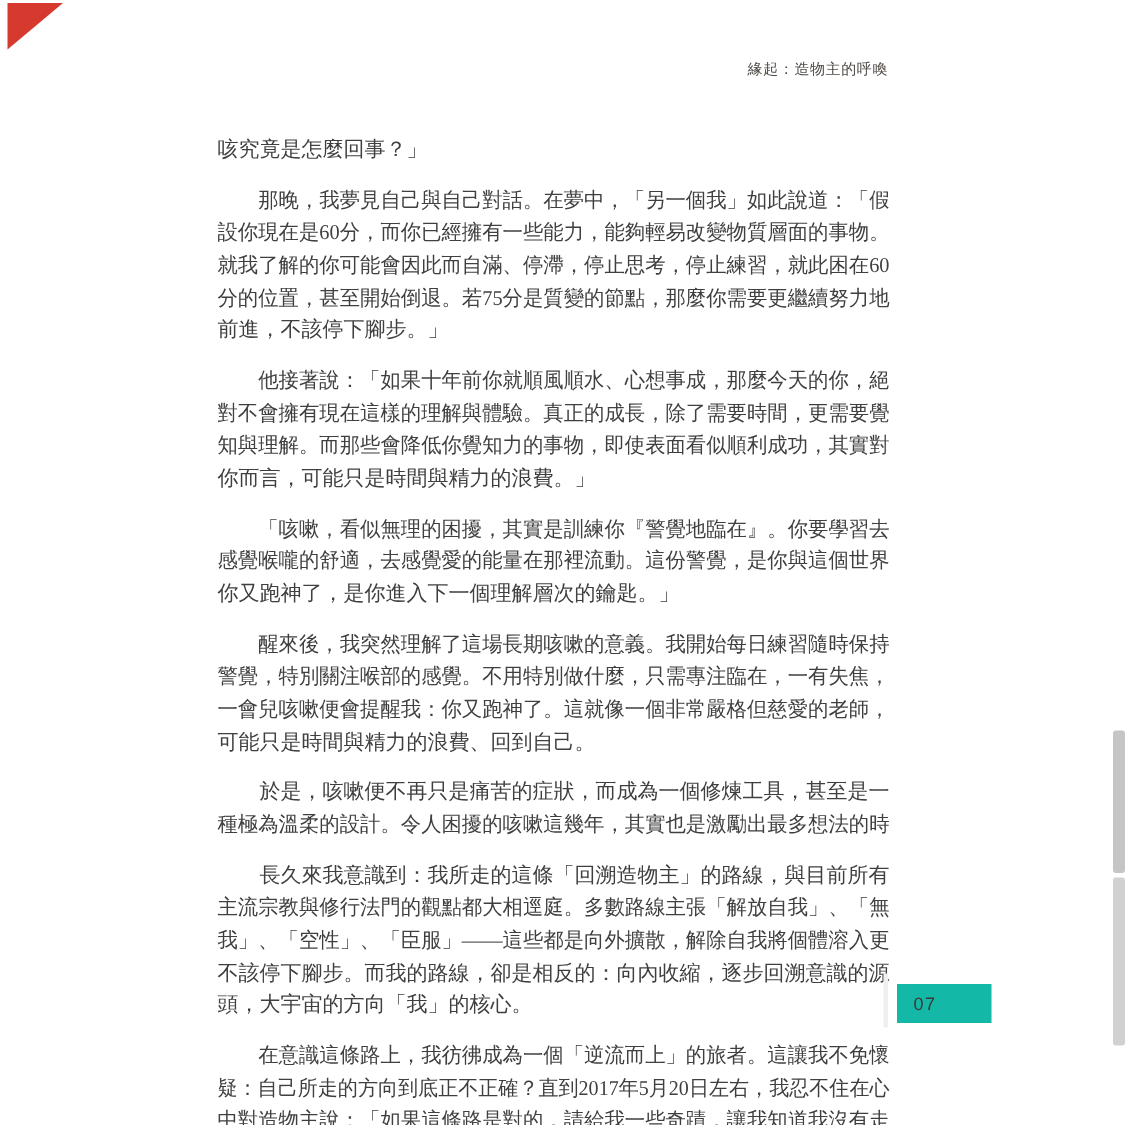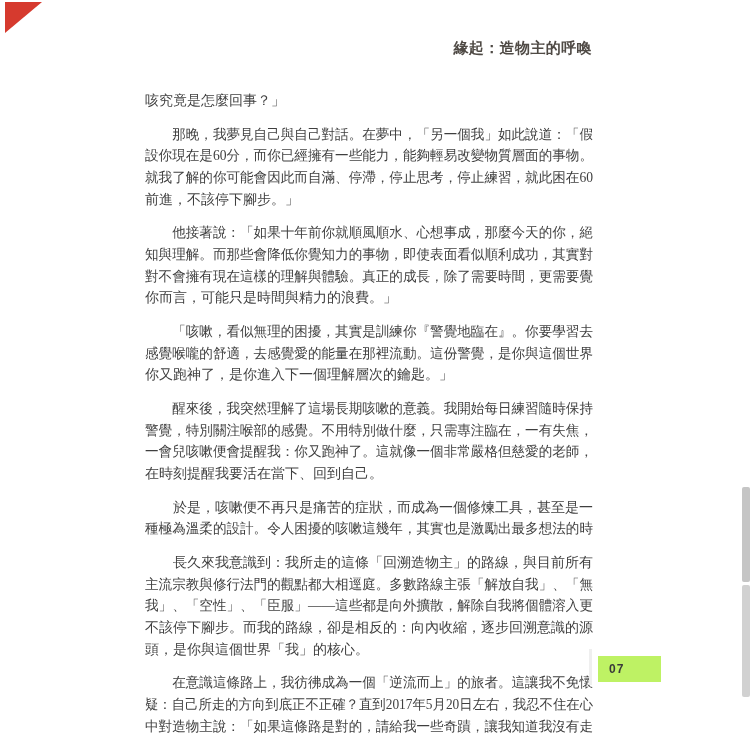--- a/index.html
+++ b/index.html
@@ -2,33 +2,33 @@
 <html><head>
 <meta charset="utf-8">
 <style>
   html,body{margin:0;padding:0;background:#ffffff;}
   .canvas{position:relative;width:750px;height:750px;background:#ffffff;overflow:hidden;
           font-family:"Liberation Serif","DejaVu Serif",serif;}
   
   .corner-flag{position:absolute;left:5px;top:2px;width:0;height:0;
                border-top:31px solid #d63a2e;border-right:37px solid transparent;}
   
-  .running-head{position:absolute;top:39px;right:158px;font-size:15px;font-weight:700;
+  .running-head{position:absolute;top:39px;right:158px;font-size:10px;font-weight:400;
                 color:#4f4a45;letter-spacing:0.4px;white-space:nowrap;}
   
   .text-block{position:absolute;left:133px;top:78px;width:470px;color:#3f3f3f;
               font-size:14px;}
   .para{margin:12px;padding:0;}
   .line{height:21.68px;overflow:visible;}
   .line-inner{display:inline-block;white-space:nowrap;line-height:21.68px;
               transform-origin:0 50%;letter-spacing:0px;}
   .ind{padding-left:28px;}
   
   .folio-band{position:absolute;left:598px;top:656px;width:63px;height:26px;
-              background:#bef264;font-weight:bold;}
+              background:#14b8a6;}
   .folio-num{font-size:12px;color:#3a3a3a;line-height:26px;padding-left:11px;
              letter-spacing:1px;font-family:"Liberation Sans","DejaVu Sans",sans-serif;}
   .folio-strip{position:absolute;left:589px;top:649px;width:3px;height:36px;background:#efefef;}
   
   .sb-thumb{position:absolute;right:0px;width:8px;border-radius:2px;}
   .sb-upper{top:487px;height:95px;background:#c5c5c5;}
   .sb-lower{top:585px;height:112px;background:#d1d1d1;}
 </style>
 </head>
 <body>
@@ -40,49 +40,50 @@
   <div class="running-head">緣起：造物主的呼喚</div>
 
   <div class="text-block">
       <div class="para">
         <div class="line"><span class="line-inner">咳究竟是怎麼回事？」</span></div>
       </div>
       <div class="para">
         <div class="line"><span class="line-inner ind" style="transform: scaleX(0.969697);">那晚，我夢見自己與自己對話。在夢中，「另一個我」如此說道：「假</span></div>
         <div class="line"><span class="line-inner" style="transform: scaleX(0.969697);">設你現在是60分，而你已經擁有一些能力，能夠輕易改變物質層面的事物。</span></div>
         <div class="line"><span class="line-inner" style="transform: scaleX(0.969697);">就我了解的你可能會因此而自滿、停滯，停止思考，停止練習，就此困在60</span></div>
+        <div class="line"><span class="line-inner" style="transform: scaleX(0.969697);">分的位置，甚至開始倒退。若75分是質變的節點，那麼你需要更繼續努力地</span></div>
         <div class="line"><span class="line-inner">前進，不該停下腳步。」</span></div>
       </div>
       <div class="para">
         <div class="line"><span class="line-inner ind" style="transform: scaleX(0.969697);">他接著說：「如果十年前你就順風順水、心想事成，那麼今天的你，絕</span></div>
+        <div class="line"><span class="line-inner" style="transform: scaleX(0.969697);">對不會擁有現在這樣的理解與體驗。真正的成長，除了需要時間，更需要覺</span></div>
         <div class="line"><span class="line-inner" style="transform: scaleX(0.969697);">知與理解。而那些會降低你覺知力的事物，即使表面看似順利成功，其實對</span></div>
-        <div class="line"><span class="line-inner" style="transform: scaleX(0.969697);">對不會擁有現在這樣的理解與體驗。真正的成長，除了需要時間，更需要覺</span></div>
         <div class="line"><span class="line-inner">你而言，可能只是時間與精力的浪費。」</span></div>
       </div>
       <div class="para">
         <div class="line"><span class="line-inner ind" style="transform: scaleX(0.969697);">「咳嗽，看似無理的困擾，其實是訓練你『警覺地臨在』。你要學習去</span></div>
         <div class="line"><span class="line-inner" style="transform: scaleX(0.969697);">感覺喉嚨的舒適，去感覺愛的能量在那裡流動。這份警覺，是你與這個世界</span></div>
         <div class="line"><span class="line-inner">你又跑神了，是你進入下一個理解層次的鑰匙。」</span></div>
       </div>
       <div class="para">
         <div class="line"><span class="line-inner ind" style="transform: scaleX(0.969697);">醒來後，我突然理解了這場長期咳嗽的意義。我開始每日練習隨時保持</span></div>
         <div class="line"><span class="line-inner" style="transform: scaleX(0.969697);">警覺，特別關注喉部的感覺。不用特別做什麼，只需專注臨在，一有失焦，</span></div>
         <div class="line"><span class="line-inner" style="transform: scaleX(0.969697);">一會兒咳嗽便會提醒我：你又跑神了。這就像一個非常嚴格但慈愛的老師，</span></div>
-        <div class="line"><span class="line-inner">在時刻提醒我要活在當下、回到自己。</span></div>
+        <div class="line"><span class="line-inner">可能只是時間與精力的浪費、回到自己。</span></div>
       </div>
       <div class="para">
         <div class="line"><span class="line-inner ind" style="transform: scaleX(1);">於是，咳嗽便不再只是痛苦的症狀，而成為一個修煉工具，甚至是一</span></div>
         <div class="line"><span class="line-inner" style="transform: scaleX(0.969697);">種極為溫柔的設計。令人困擾的咳嗽這幾年，其實也是激勵出最多想法的時</span></div>
       </div>
       <div class="para">
         <div class="line"><span class="line-inner ind" style="transform: scaleX(1); text-align: right;">長久來我意識到：我所走的這條「回溯造物主」的路線，與目前所有</span></div>
         <div class="line"><span class="line-inner" style="transform: scaleX(0.969697);">主流宗教與修行法門的觀點都大相逕庭。多數路線主張「解放自我」、「無</span></div>
         <div class="line"><span class="line-inner" style="transform: scaleX(0.969697);">我」、「空性」、「臣服」——這些都是向外擴散，解除自我將個體溶入更</span></div>
         <div class="line"><span class="line-inner" style="transform: scaleX(1);">不該停下腳步。而我的路線，卻是相反的：向內收縮，逐步回溯意識的源</span></div>
-        <div class="line"><span class="line-inner">頭，是你與這個世界「我」的核心。</span></div>
+        <div class="line"><span class="line-inner">頭，大宇宙的方向「我」的核心。</span></div>
       </div>
       <div class="para">
         <div class="line"><span class="line-inner ind" style="transform: scaleX(0.969697);">在意識這條路上，我彷彿成為一個「逆流而上」的旅者。這讓我不免懷</span></div>
         <div class="line"><span class="line-inner" style="transform: scaleX(0.955224);">疑：自己所走的方向到底正不正確？直到2017年5月20日左右，我忍不住在心</span></div>
         <div class="line"><span class="line-inner" style="transform: scaleX(0.969697);">中對造物主說：「如果這條路是對的，請給我一些奇蹟，讓我知道我沒有走</span></div>
       </div>
     </div>
 
   <div class="folio-strip"></div>
   <div class="folio-band">

